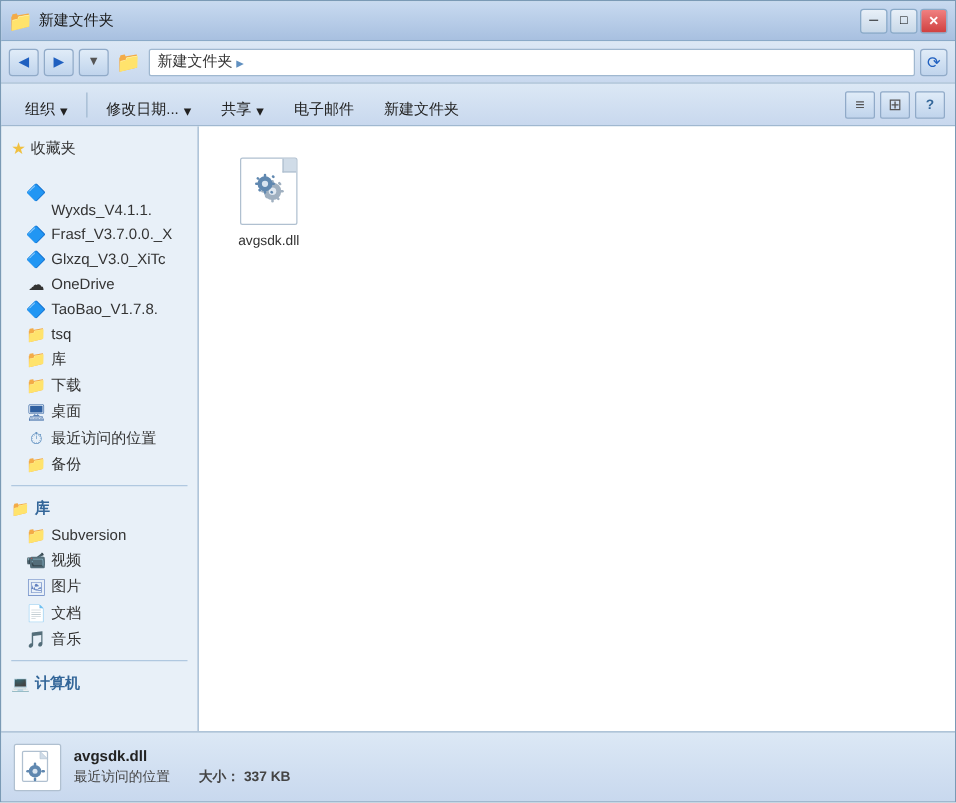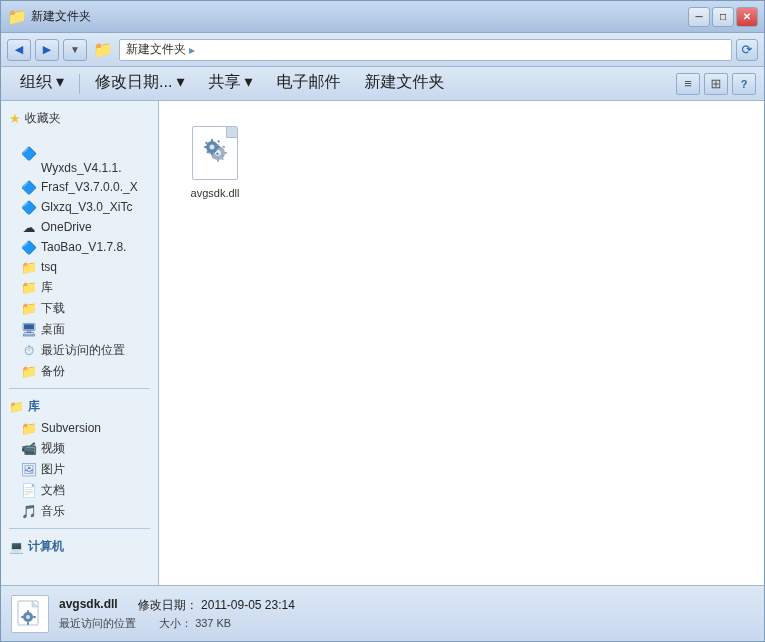--- a/index.html
+++ b/index.html
@@ -139,24 +139,24 @@
       padding: 0 8px;
       gap: 2px;
       border-bottom: 1px solid #a0b8d0;
     }
     .toolbar-btn {
       height: 26px;
       padding: 0 10px;
       background: transparent;
       border: 1px solid transparent;
       border-radius: 3px;
-      font-size: 16px;
-      cursor: pointer;
-      display: flex;
-      align-items: flex-start;
+      font-size: 12px;
+      cursor: pointer;
+      display: flex;
+      align-items: flex-end;
       gap: 4px;
       color: #222;
     }
     .toolbar-sep {
       width: 1px;
       height: 20px;
       background: #a0b8d0;
       margin: 0 2px;
     }
     .toolbar-right {
@@ -571,28 +571,24 @@
         <circle cx="12" cy="17" r="2" fill="#d8e4f0"></circle>
         <rect x="11" y="10" width="2" height="3" rx="1" fill="#6088b0"></rect>
         <rect x="11" y="22" width="2" height="3" rx="1" fill="#6088b0"></rect>
         <rect x="5" y="16" width="3" height="2" rx="1" fill="#6088b0"></rect>
         <rect x="17" y="16" width="3" height="2" rx="1" fill="#6088b0"></rect>
       </svg>
     </div>
     <div class="status-info">
       <div class="status-row">
         <span class="status-label">avgsdk.dll</span>
-        <span>
-          <span>修改日期：</span>
-          <span>2011-09-05 23:14</span>
-        </span>
       </div>
       <div class="status-meta">
         <span>最近访问的位置</span>
-        <span style="margin-left:20px;">
+        <span style="margin-left:20px;font-weight:bold;">
           <span>大小：</span>
           <span>337 KB</span>
         </span>
       </div>
     </div>
   </div>
 
 </div>
 
 </body></html>

